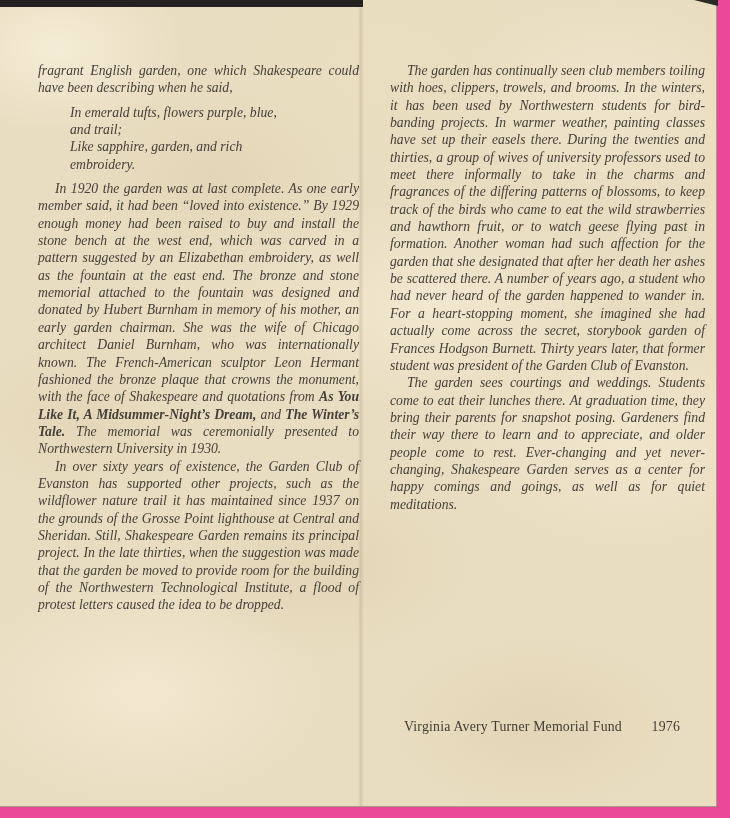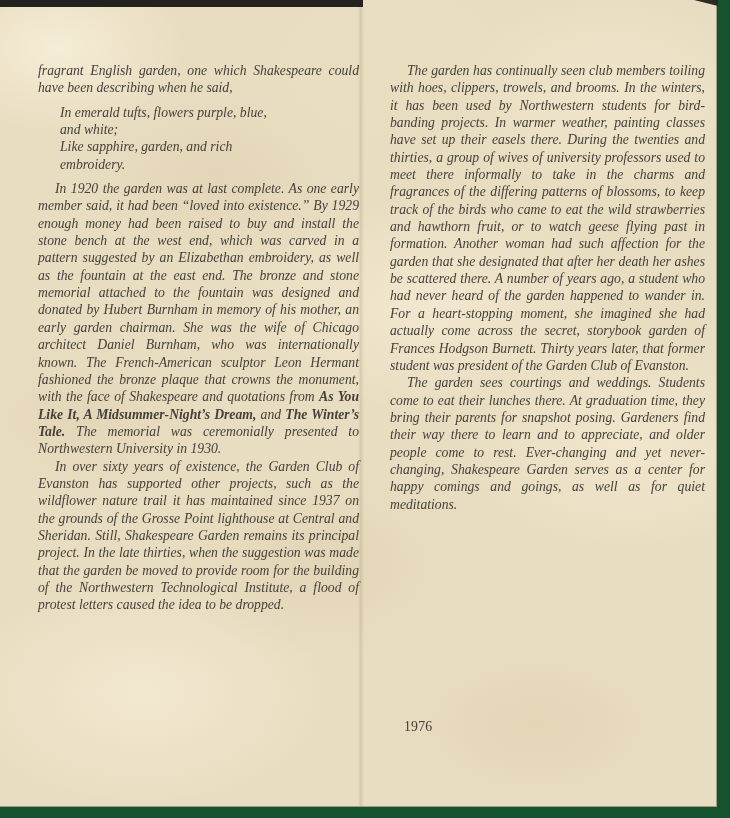--- a/index.html
+++ b/index.html
@@ -2,21 +2,21 @@
 <html><head>
 <meta charset="utf-8">
 <style>
   html,body{margin:0;padding:0;}
   body{
     width:730px;height:818px;overflow:hidden;
     font-family:"Liberation Serif","DejaVu Serif",serif;
   }
   .scan{
     position:relative;width:730px;height:818px;
-    background:#14532d;
+    background:#ec4899;
   }
   .paper{
     position:absolute;left:0;top:0;width:716px;height:806px;
     background-color:#e9ddc1;
     background-image:
       radial-gradient(180px 120px at 8% 6%, rgba(255,249,230,.55), transparent 70%),
       radial-gradient(220px 140px at 85% 12%, rgba(248,240,216,.45), transparent 70%),
       radial-gradient(200px 130px at 30% 22%, rgba(212,195,158,.28), transparent 70%),
       radial-gradient(260px 150px at 60% 38%, rgba(255,248,228,.40), transparent 70%),
       radial-gradient(180px 120px at 12% 52%, rgba(215,198,160,.26), transparent 70%),
@@ -48,21 +48,21 @@
     font-style:italic;
     font-size:13.7px;
     line-height:17.35px;
     text-align:justify;
   }
   .col-left{left:38px;width:321px;}
   .col-right{left:390px;width:315px;}
   .para{margin:0;}
   .para.indent{text-indent:17px;}
   .verse{
-    margin:7px 0 7px 22px;
+    margin:7px 0 7px 32px;
   }
   .verse .vline{white-space:nowrap;}
   .bold{font-weight:bold;}
   .footer{
     position:absolute;left:404px;top:719px;width:276px;
     display:flex;justify-content:space-between;
     font-style:normal;
     font-size:13.8px;color:#413c35;
     letter-spacing:.2px;
   }
@@ -75,33 +75,34 @@
 
     <div class="top-band"></div>
     <div class="corner-tri"></div>
     <div class="fold"></div>
 
     <div class="col col-left">
       <p class="para">fragrant English garden, one which Shakespeare could have been describing when he said,</p>
 
       <div class="verse">
         <div class="vline">In emerald tufts, flowers purple, blue,</div>
-        <div class="vline">and white;</div>
+        <div class="vline">and trail;</div>
         <div class="vline">Like sapphire, garden, and rich</div>
         <div class="vline">embroidery.</div>
       </div>
 
       <p class="para indent"><span>In 1920 the garden was at last complete. As one early member said, it had been “loved into existence.” By 1929 enough money had been raised to buy and install the stone bench at the west end, which was carved in a pattern suggested by an Elizabethan embroidery, as well as the fountain at the east end. The bronze and stone memorial attached to the fountain was designed and donated by Hubert Burnham in memory of his mother, an early garden chairman. She was the wife of Chicago architect Daniel Burnham, who was internationally known. The French-American sculptor Leon Hermant fashioned the bronze plaque that crowns the monument, with the face of Shakespeare and quotations from </span><span class="bold">As You Like It, A Midsummer-Night’s Dream,</span><span> and </span><span class="bold">The Winter’s Tale.</span><span> The memorial was ceremonially presented to Northwestern University in 1930.</span></p>
 
       <p class="para indent">In over sixty years of existence, the Garden Club of Evanston has supported other projects, such as the wildflower nature trail it has maintained since 1937 on the grounds of the Grosse Point lighthouse at Central and Sheridan. Still, Shakespeare Garden remains its principal project. In the late thirties, when the suggestion was made that the garden be moved to provide room for the building of the Northwestern Technological Institute, a flood of protest letters caused the idea to be dropped.</p>
     </div>
 
     <div class="col col-right">
       <p class="para indent">The garden has continually seen club members toiling with hoes, clippers, trowels, and brooms. In the winters, it has been used by Northwestern students for bird-banding projects. In warmer weather, painting classes have set up their easels there. During the twenties and thirties, a group of wives of university professors used to meet there informally to take in the charms and fragrances of the differing patterns of blossoms, to keep track of the birds who came to eat the wild strawberries and hawthorn fruit, or to watch geese flying past in formation. Another woman had such affection for the garden that she designated that after her death her ashes be scattered there. A number of years ago, a student who had never heard of the garden happened to wander in. For a heart-stopping moment, she imagined she had actually come across the secret, storybook garden of Frances Hodgson Burnett. Thirty years later, that former student was president of the Garden Club of Evanston.</p>
       <p class="para indent">The garden sees courtings and weddings. Students come to eat their lunches there. At graduation time, they bring their parents for snapshot posing. Gardeners find their way there to learn and to appreciate, and older people come to rest. Ever-changing and yet never-changing, Shakespeare Garden serves as a center for happy comings and goings, as well as for quiet meditations.</p>
     </div>
 
     <div class="footer">
+      <span>Virginia Avery Turner Memorial Fund</span>
       <span>1976</span>
     </div>
 
   </div>
 </div>
 
 </body></html>

